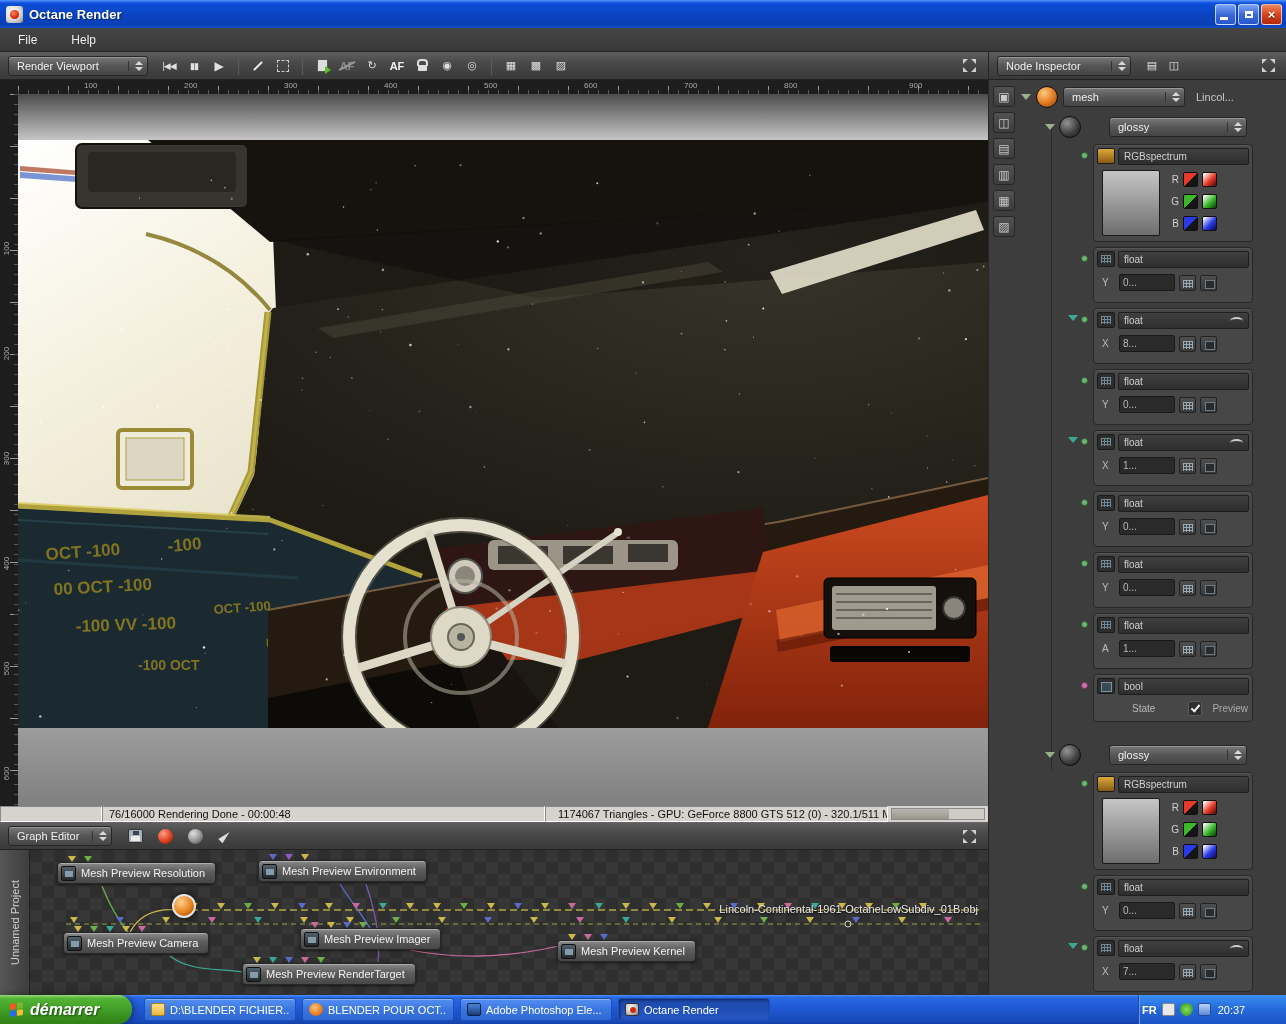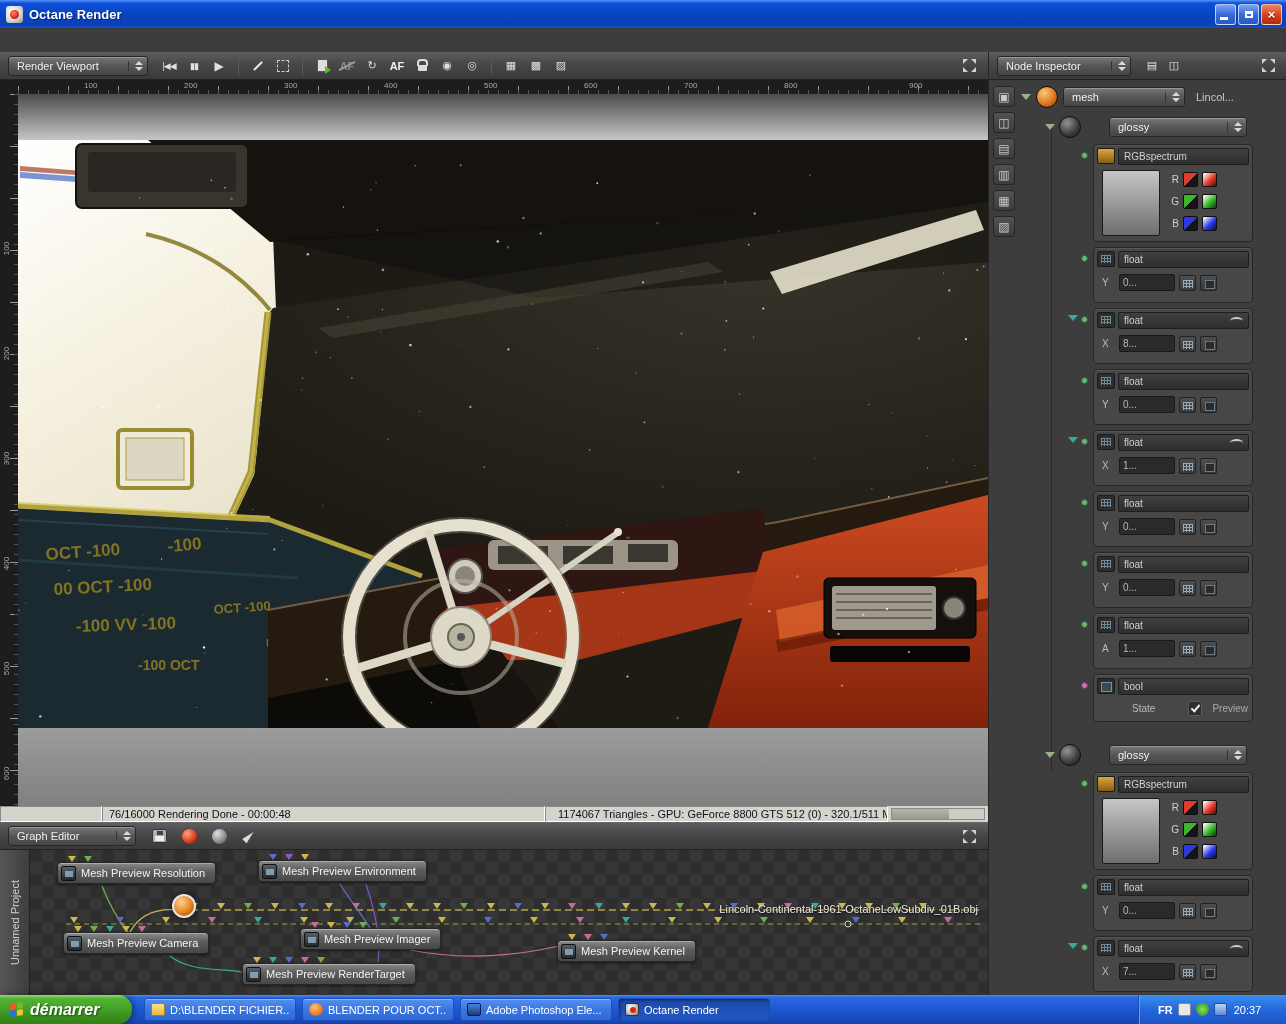--- a/index.html
+++ b/index.html
@@ -68,21 +68,21 @@
 .statusbar{position:absolute;left:0;top:806px;width:988px;height:16px;background:#d6d3ce;display:flex;color:#111;font-size:11px;justify-content:space-between;}
 .sb-cell{border:1px solid;border-color:#8a8a8a #fff #fff #8a8a8a;display:flex;align-items:center;overflow:hidden;white-space:nowrap;}
 .sb1{flex:0 0 102px;}
 .sb2{flex:0 0 443px;padding-left:6px;}
 .sb3{flex:0 0 343px;padding-left:12px;}
 .sb-prog{flex:1;margin:2px 3px;border:1px solid #8a8a8a;background:#cfccc6;position:relative;}
 .sb-prog i{position:absolute;left:0;top:0;bottom:0;width:62%;background:linear-gradient(#b8b5ae,#9a978f);display:block;}
 
 
 .gheader{position:absolute;left:0;top:822px;width:988px;height:28px;background:linear-gradient(#5e5e5e,#474747 45%,#3a3a3a);border-top:1px solid #666;border-bottom:1px solid #222;display:flex;align-items:center;padding:0 8px;}
-.gheader .dd{width:128px;margin-right:12px;}
+.gheader .dd{width:104px;margin-right:12px;}
 .ic-save{width:15px;height:14px;background:#a8b0ba;border:1px solid #333;border-radius:2px;position:relative;}
 .ic-save::before{content:"";position:absolute;top:1px;left:4px;width:6px;height:4px;background:#3a4452;}
 .ic-save::after{content:"";position:absolute;bottom:1px;left:2px;width:9px;height:5px;background:#ececec;}
 .ic-material-red{width:15px;height:15px;border-radius:50%;background:radial-gradient(circle at 35% 30%,#ffa080,#d83a1a 60%,#701204);}
 .ic-material-gray{width:15px;height:15px;border-radius:50%;background:radial-gradient(circle at 35% 30%,#e0e0e0,#8a8a8a 60%,#3a3a3a);}
 .ic-knife::before{content:"";width:0;height:0;border-left:3px solid transparent;border-right:3px solid transparent;border-bottom:13px solid #ddd;transform:rotate(45deg);display:block;}
 .garea{position:absolute;left:0;top:850px;width:988px;height:145px;}
 .project-tab{position:absolute;left:0;top:0;width:30px;height:145px;background:linear-gradient(90deg,#565656,#3e3e3e);border-right:1px solid #222;display:flex;align-items:center;justify-content:center;}
 .project-tab span{writing-mode:vertical-rl;transform:rotate(180deg);color:#cfcfcf;font-size:11px;white-space:nowrap;}
 .gcanvas{position:absolute;left:30px;top:0;width:958px;height:145px;overflow:hidden;background-color:#2e2e2e;background-image:linear-gradient(45deg,#363636 25%,transparent 25%,transparent 75%,#363636 75%),linear-gradient(45deg,#363636 25%,transparent 25%,transparent 75%,#363636 75%);background-size:24px 24px;background-position:0 0,12px 12px;}
@@ -160,21 +160,21 @@
 .task-items{display:flex;gap:6px;align-items:center;padding-left:12px;flex:1;}
 .task-item{width:152px;height:23px;background:linear-gradient(#5490f2,#3a76e0 50%,#2f68d4);border:1px solid #1c4fb8;border-radius:3px;display:flex;align-items:center;gap:5px;padding:0 6px;color:#fff;font-size:11px;box-shadow:inset 0 1px 0 rgba(255,255,255,.35);}
 .task-item.active{background:linear-gradient(#1c48a8,#2458c4);box-shadow:inset 1px 1px 3px rgba(0,0,0,.5);}
 .task-item .tlabel{overflow:hidden;white-space:nowrap;}
 .ticon{width:14px;height:13px;flex:none;border-radius:2px;display:block;}
 .ticon-folder{background:linear-gradient(#ffe08a,#e8b83c);border:1px solid #a8801a;}
 .ticon-blender{background:radial-gradient(circle at 40% 35%,#ffc078,#e87818 65%,#8a4208);border-radius:50%;}
 .ticon-ps{background:linear-gradient(#4a86d8,#1a3a78);border:1px solid #0a2048;}
 .ticon-octane{background:radial-gradient(circle at 40% 35%,#fff,#ccc 50%,#777);border:1px solid #333;position:relative;}
 .ticon-octane::before{content:"";position:absolute;left:4px;top:3px;width:6px;height:6px;border-radius:50%;background:#d82a0a;}
-.tray{width:148px;flex:none;background:linear-gradient(180deg,#3a8ff0 0%,#2468dc 50%,#1c54c4 100%);border-left:1px solid #1a47b0;box-shadow:inset 1px 0 0 #6a9af4;display:flex;align-items:center;gap:5px;padding:0 19px;color:#fff;}
+.tray{width:148px;flex:none;background:linear-gradient(180deg,#3a8ff0 0%,#2468dc 50%,#1c54c4 100%);border-left:1px solid #1a47b0;box-shadow:inset 1px 0 0 #6a9af4;display:flex;align-items:center;gap:5px;padding:0 3px;color:#fff;}
 .tray .lang{font-size:11px;font-weight:bold;}
 .tray-ic{width:13px;height:13px;border-radius:2px;display:block;}
 .tray-ic.lang-bar{background:#e8e8e8;border:1px solid #888;}
 .tray-ic.shield{background:radial-gradient(#8ae05a,#2a8a1a);border-radius:50% 50% 50% 50%/40% 40% 60% 60%;}
 .tray-ic.net{background:linear-gradient(#bcd4f8,#5a8ad8);border:1px solid #2a4a98;}
 .tray .clock{font-size:11px;margin-left:2px;}
 </style>
 </head>
 <body>
 
@@ -191,20 +191,24 @@
         </span>
       <span class="xp-btn">
           <span class="rest"></span>
         </span>
       <span class="xp-btn close">
           <span>×</span>
         </span>
     </span>
   </div>
 
+  <div class="menubar">
+    <span class="menu-item">File</span>
+    <span class="menu-item">Help</span>
+  </div>
 
   <div class="toolbar">
     <div class="dd">
       <span>Render Viewport</span>
       <span class="dd-arrows">
           <i class="tri-up"></i>
           <i class="tri-down"></i>
         </span>
     </div>
     <span id="vp-icons" style="display:flex;align-items:center;gap:3px;">

